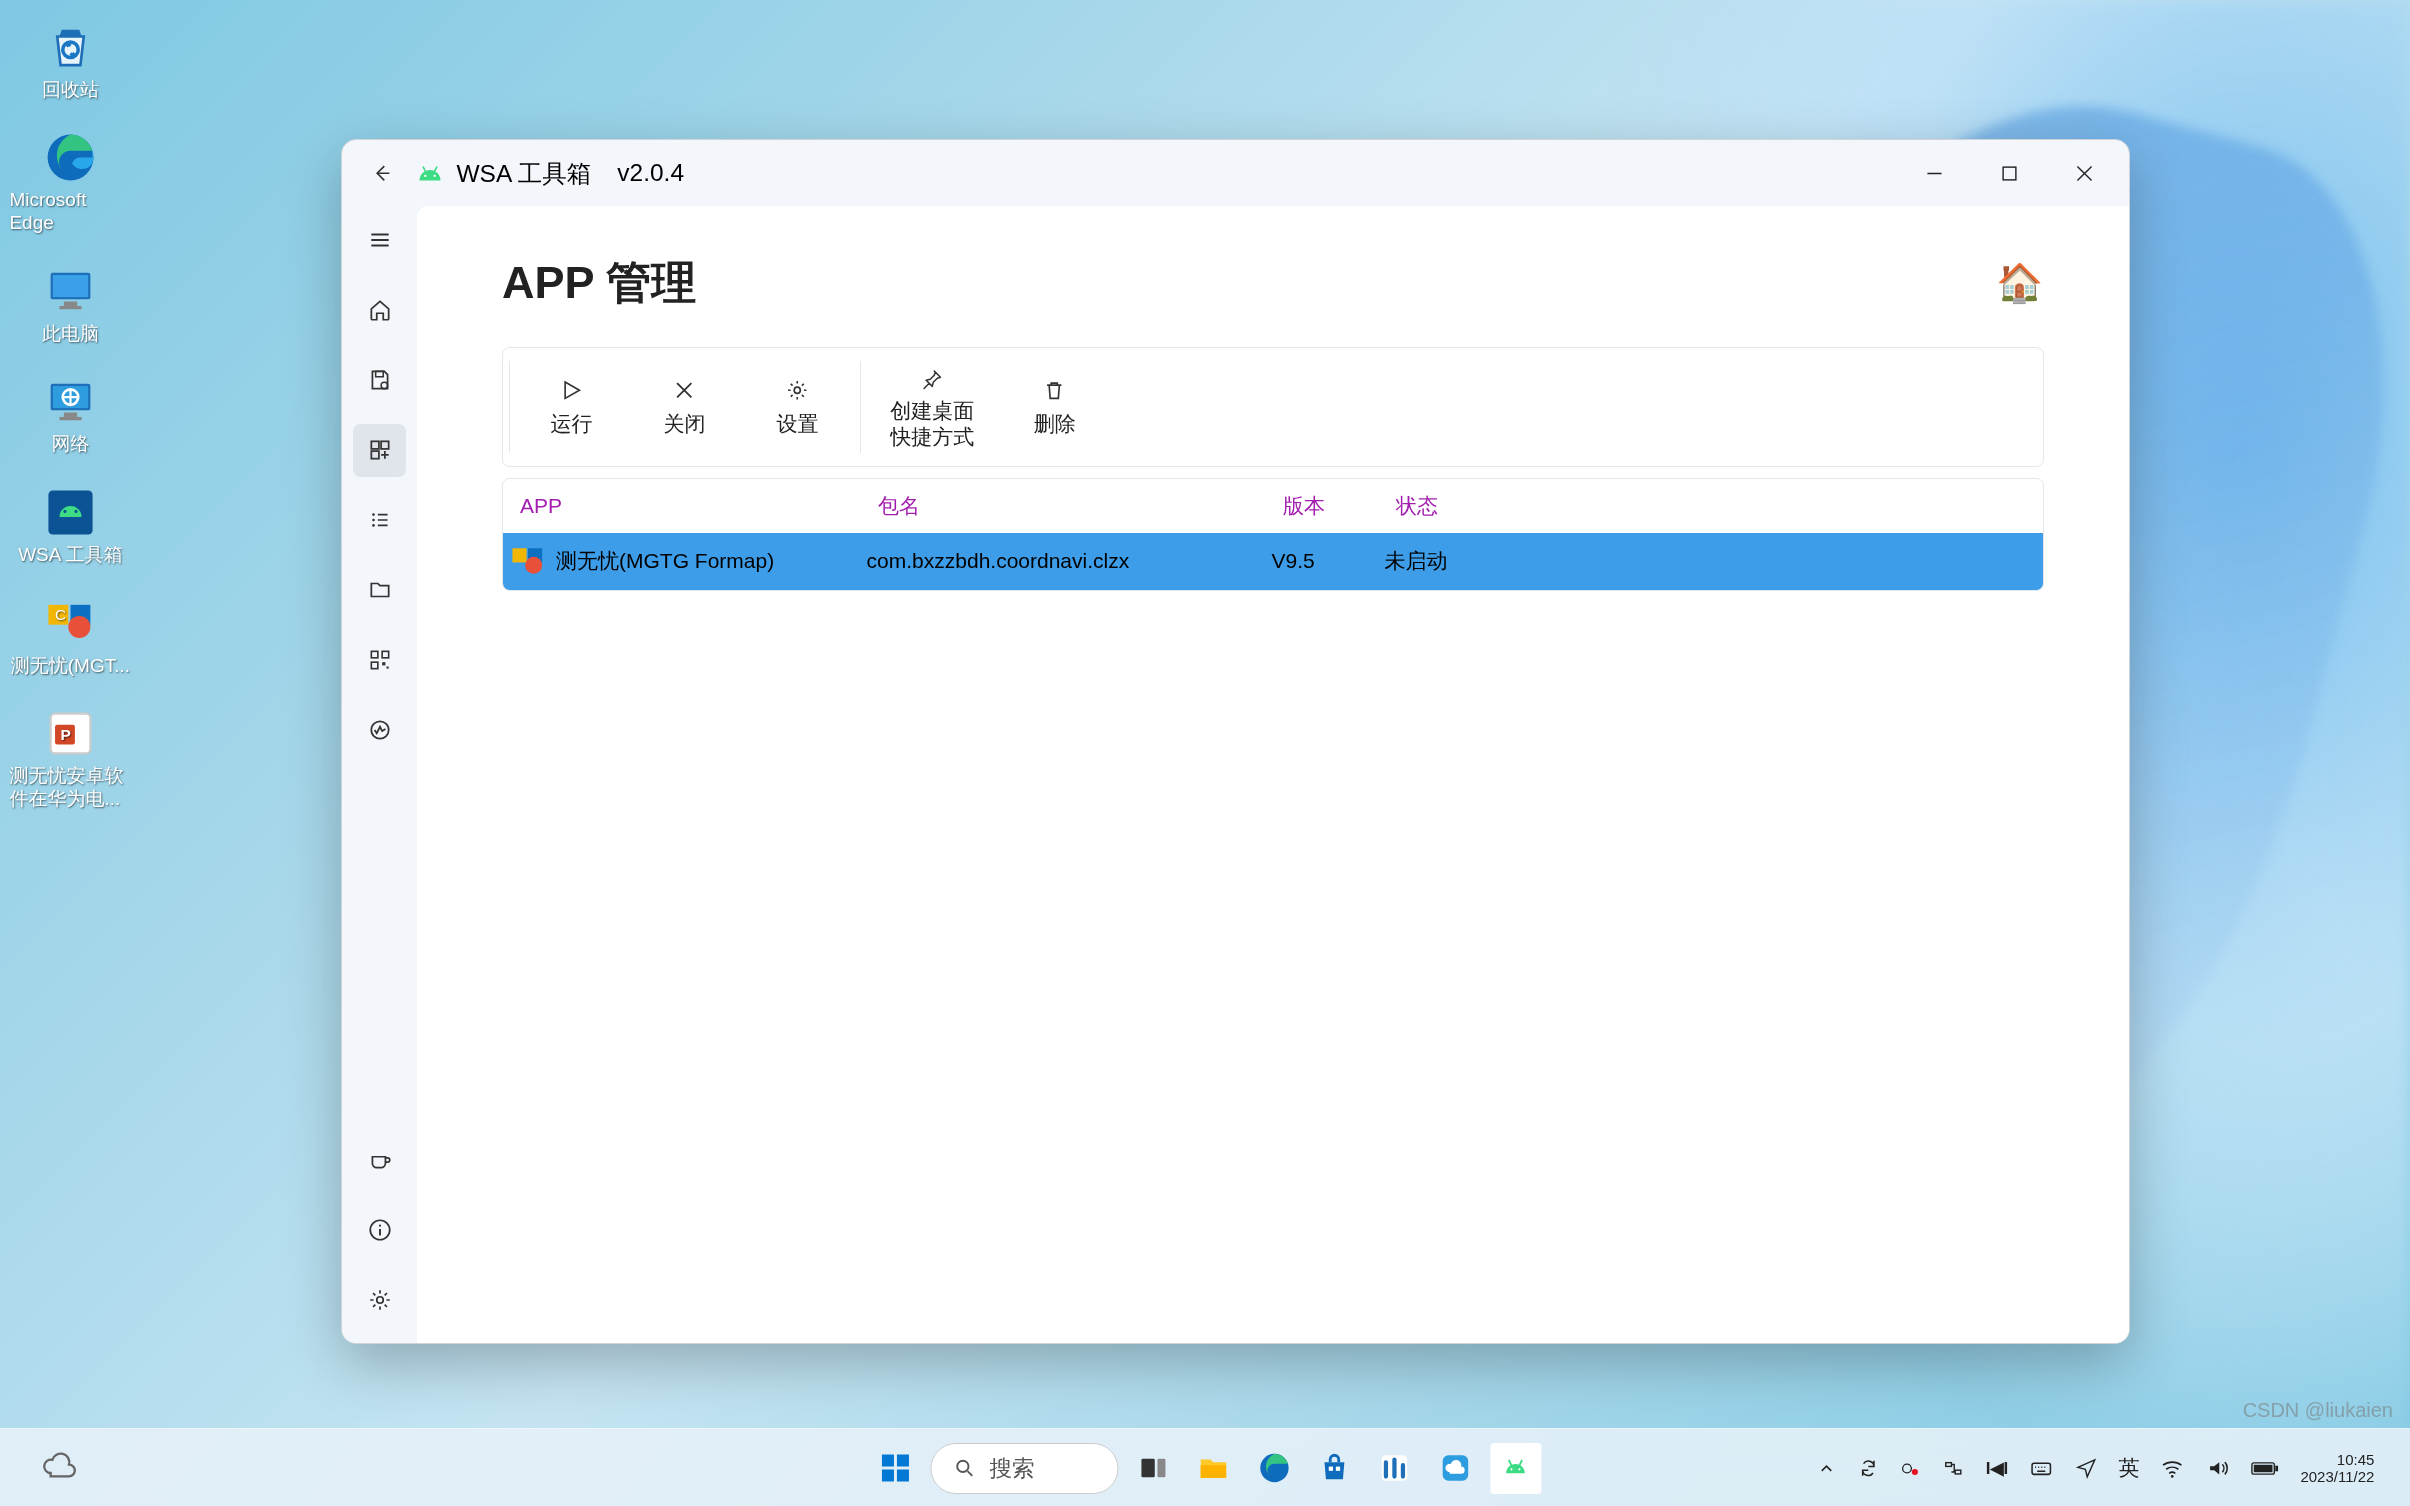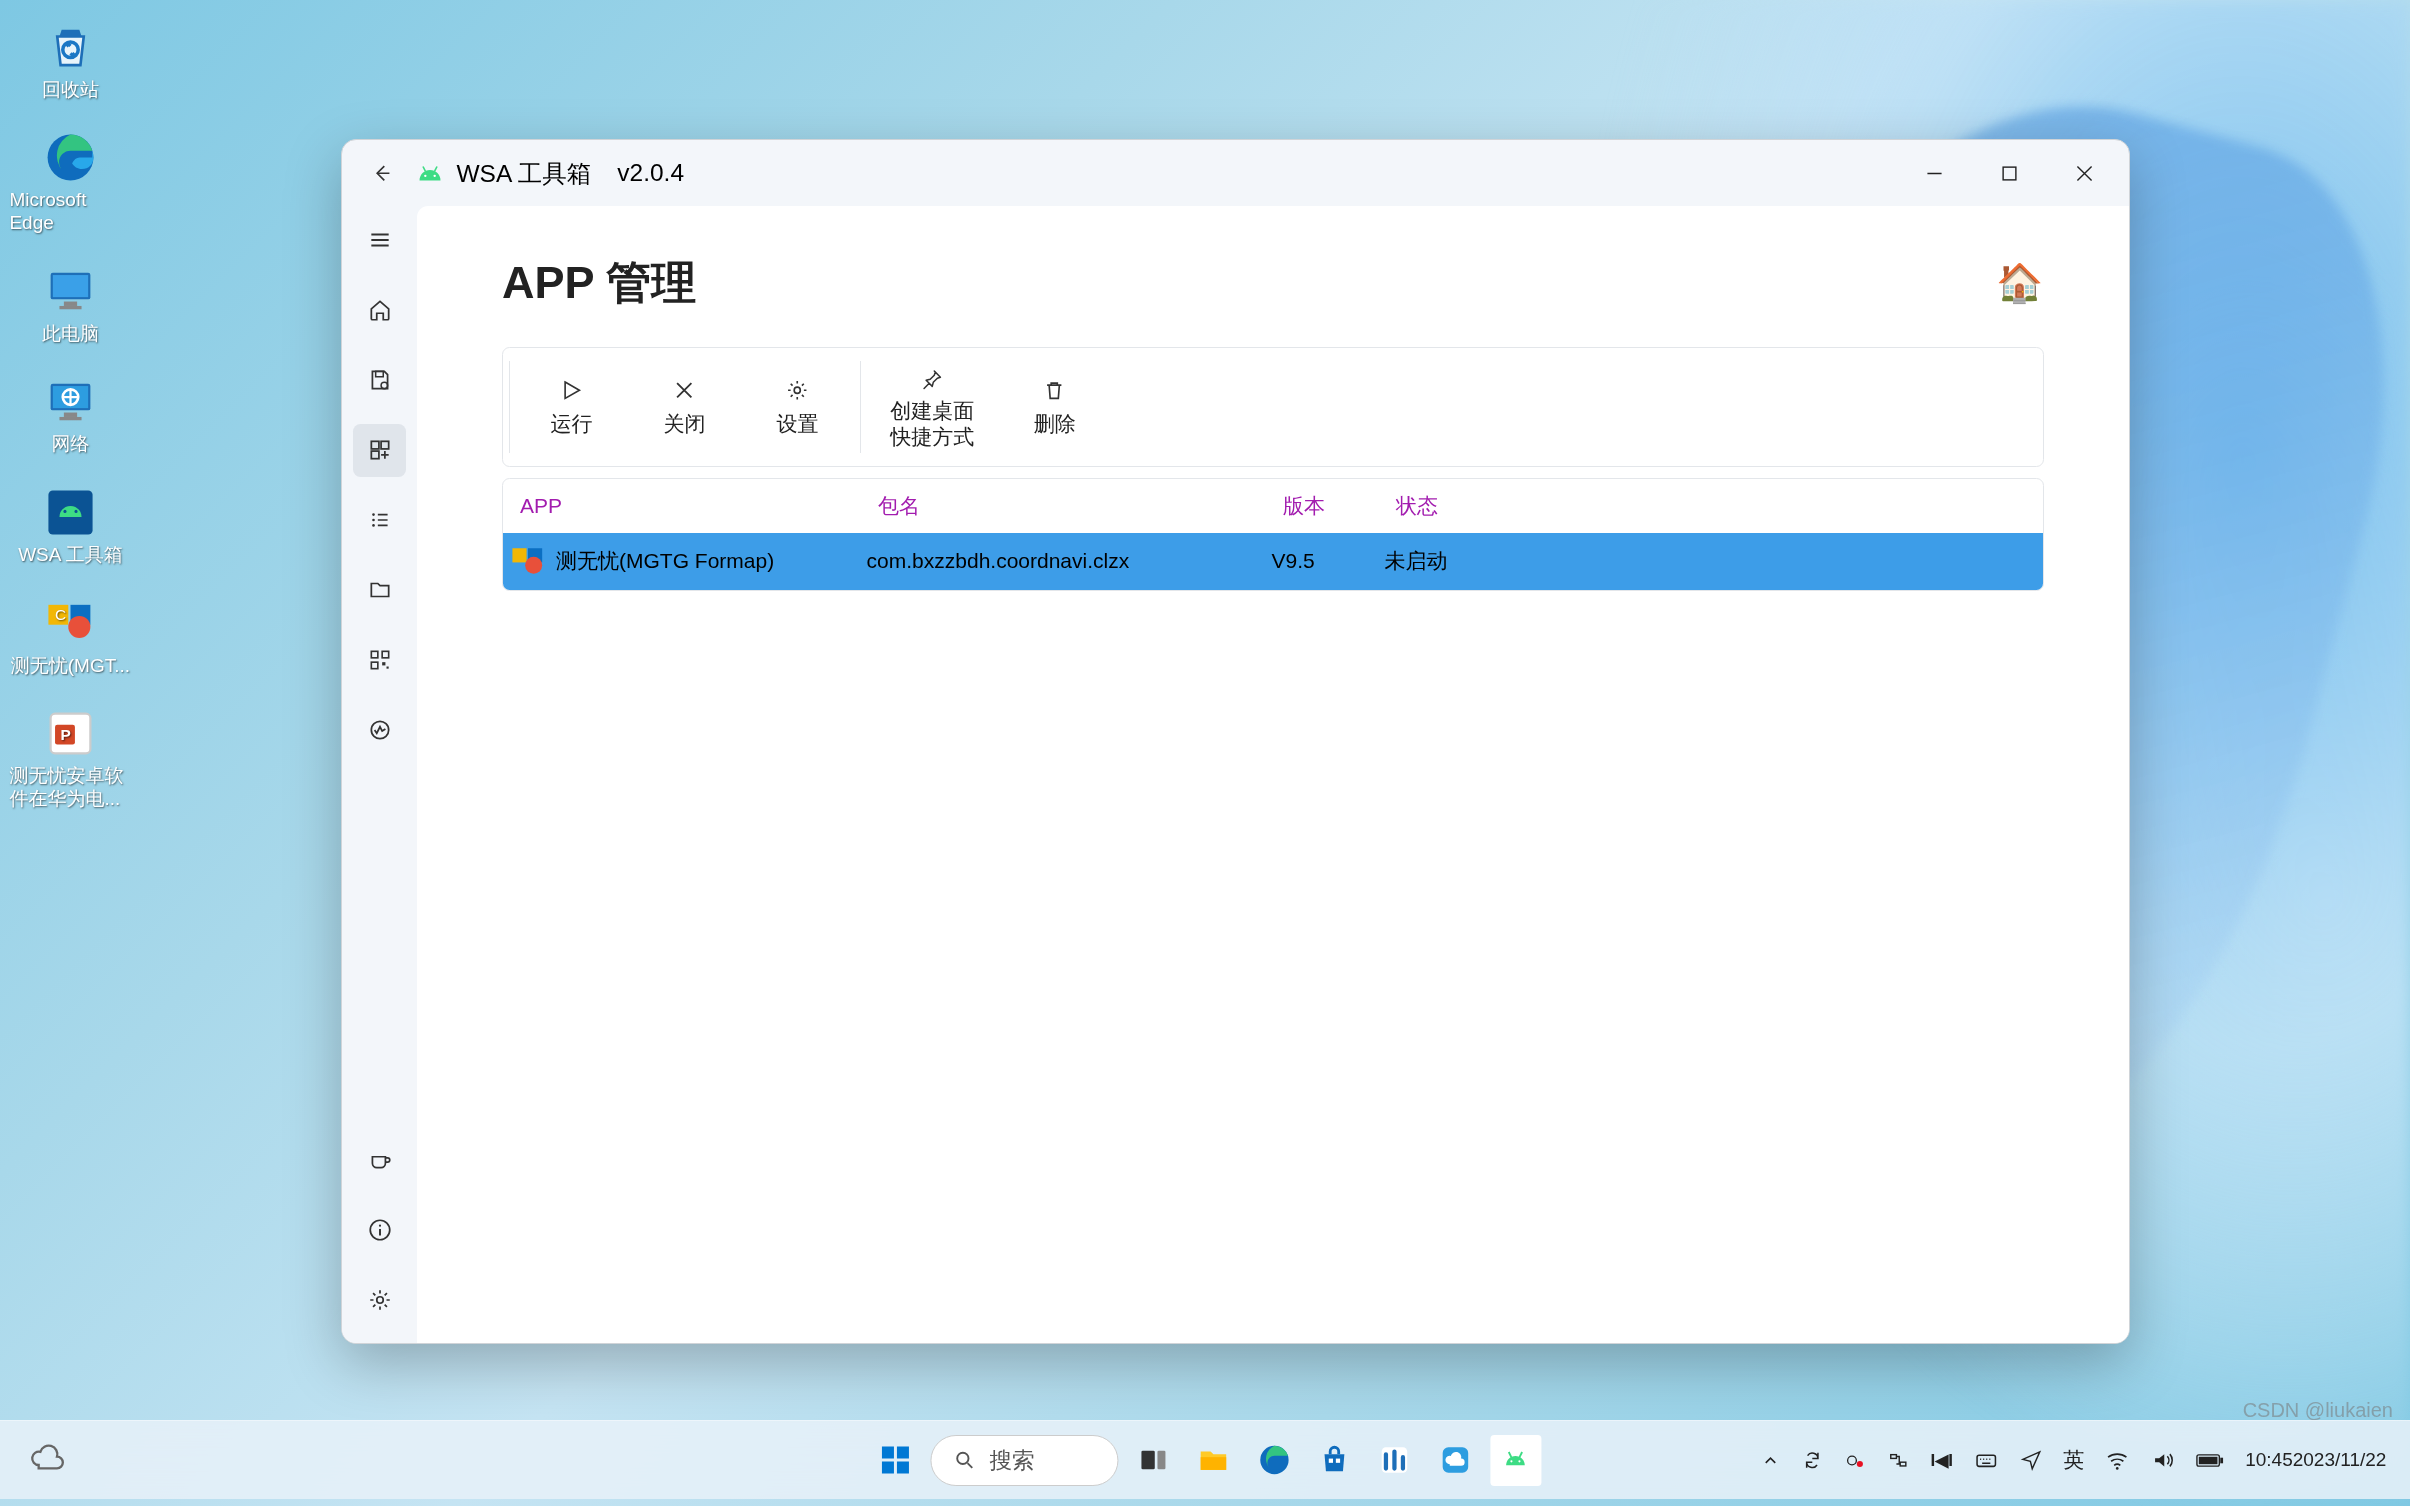--- a/index.html
+++ b/index.html
@@ -43,27 +43,27 @@
     .tool-sep { width:0.9px; background:#e3e6ea; margin:3.8px 5.6px; }
 
     .table { margin-top:11.3px; border:0.9px solid #e3e6ea; border-radius:7.5px; overflow:hidden; }
     .thead, .trow { display:grid; grid-template-columns: 358px 405px 113px 151px 1fr; align-items:center; padding:9.4px 17px; font-size:21px; }
     .thead { color:#a21caf; padding:13px 17px; }
     .trow { background:#3d9de8; color:#000; padding:9.4px 5.6px; }
     .trow .cell-app { display:flex; align-items:center; gap:9.4px; }
     .app-ico { width:38px; height:38px; display:flex; align-items:center; justify-content:center; }
 
     
-    .taskbar { position:absolute; bottom:8px; left:0; right:0; height:79px; background: rgba(230,240,248,0.88); backdrop-filter: blur(19px); display:flex; align-items:center; padding:0 19px; z-index:20; border-top:0.9px solid rgba(255,255,255,0.4); }
+    .taskbar { position:absolute; bottom:0; left:0; right:0; height:79px; background: rgba(230,240,248,0.88); backdrop-filter: blur(19px); display:flex; align-items:center; padding:0 31px; z-index:20; border-top:0.9px solid rgba(255,255,255,0.4); }
     .tb-weather { width:56px; height:56px; display:flex; align-items:center; justify-content:center; color:#555; }
     .tb-center { position:absolute; left:50%; transform:translateX(-50%); display:flex; align-items:center; gap:9.4px; }
     .tb-icon { width:51px; height:51px; display:flex; align-items:center; justify-content:center; border-radius:5.6px; }
     .tb-search { display:flex; align-items:center; background:#fff; border:0.9px solid #ccc; border-radius:28px; height:51px; width:188px; padding:0 22.6px; gap:13px; color:#555; font-size:22.6px; }
     .tb-right { margin-left:auto; display:flex; align-items:center; gap:21px; color:#222; font-size:21px; }
-    .tb-time { display:flex; flex-direction:row; align-items:flex-end; font-size:19px; line-height:1.15; margin-right:5.6px;}
+    .tb-time { display:flex; flex-direction:column; align-items:flex-end; font-size:15px; line-height:1.15; margin-right:5.6px;}
     .watermark { position:absolute; right:18px; bottom:85px; color:rgba(120,120,120,0.55); font-size:20px; z-index:15; }
 
     svg { display:block; }
   </style>
 </head>
 <body>
 
 <div class="desktop-icons">
   <div class="dicon">
     <div class="ico">

